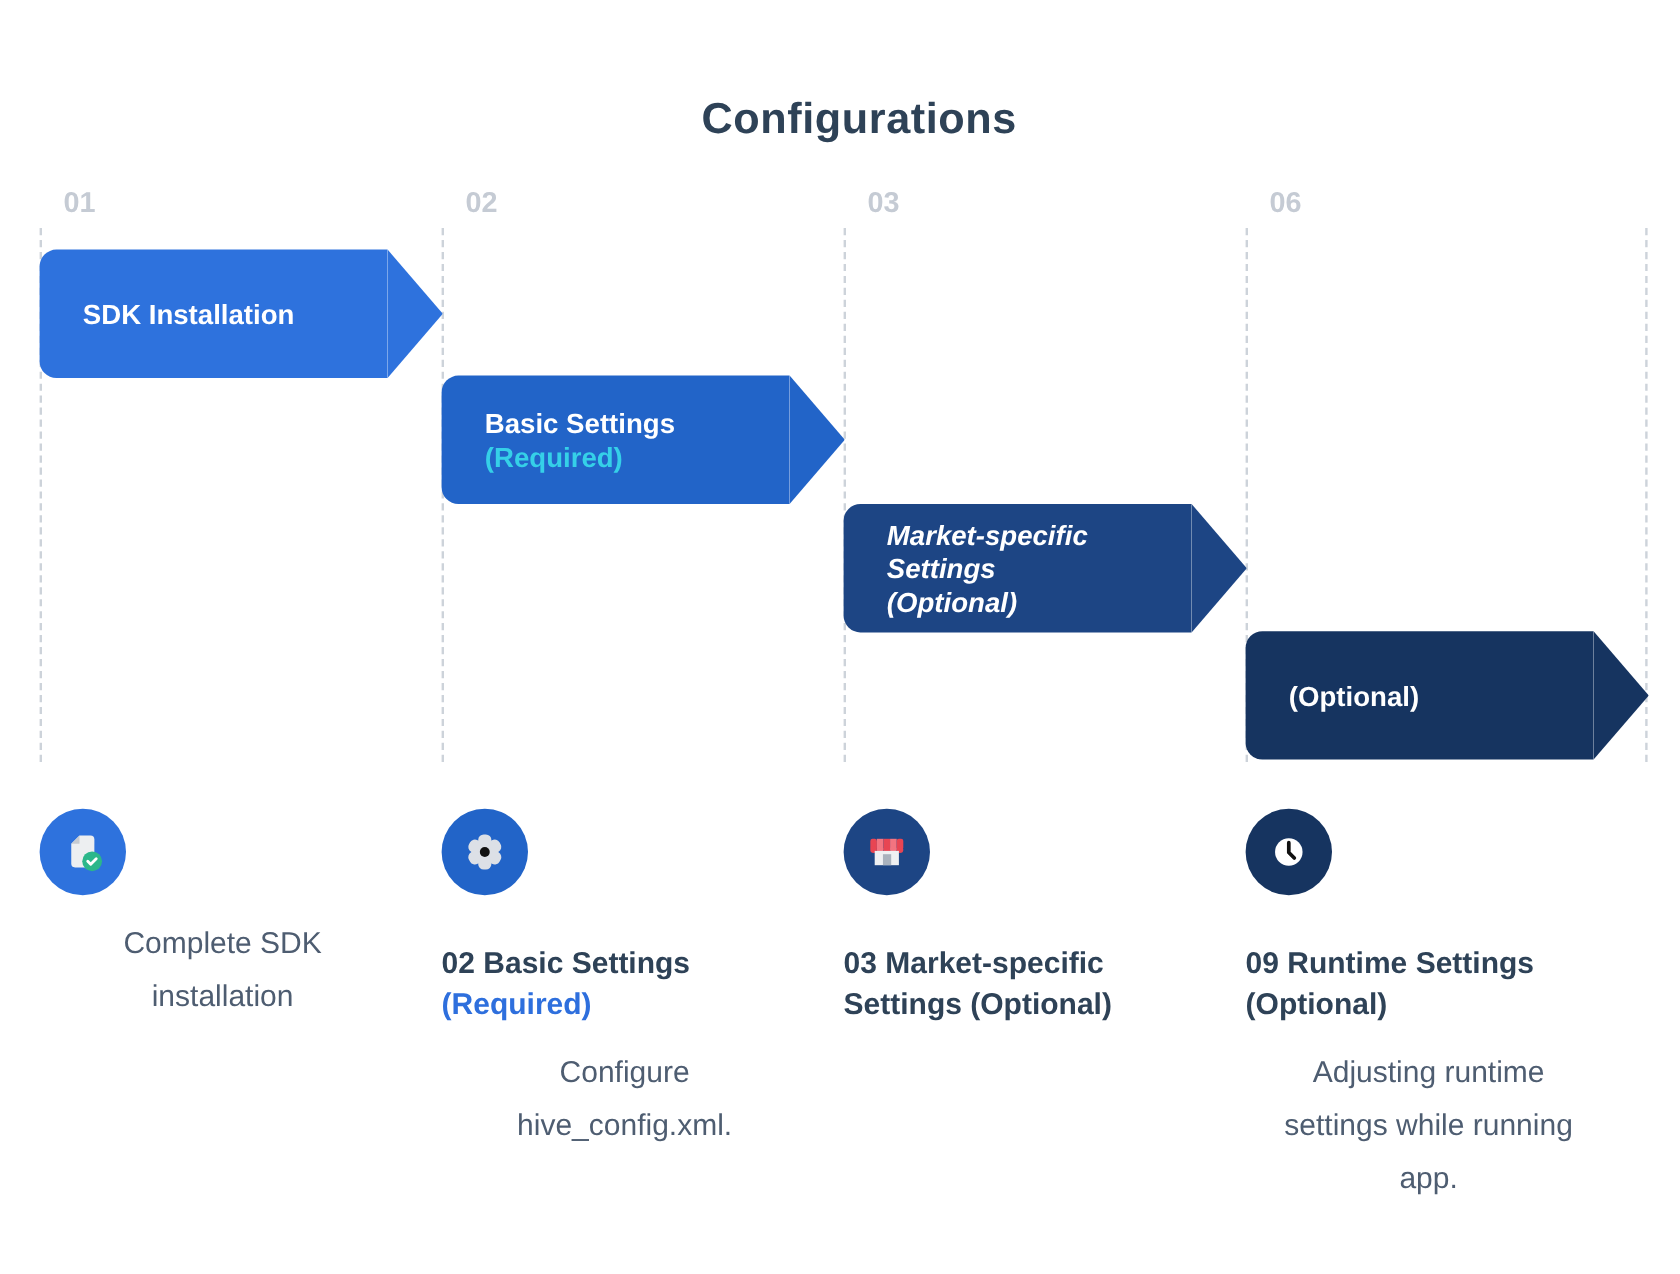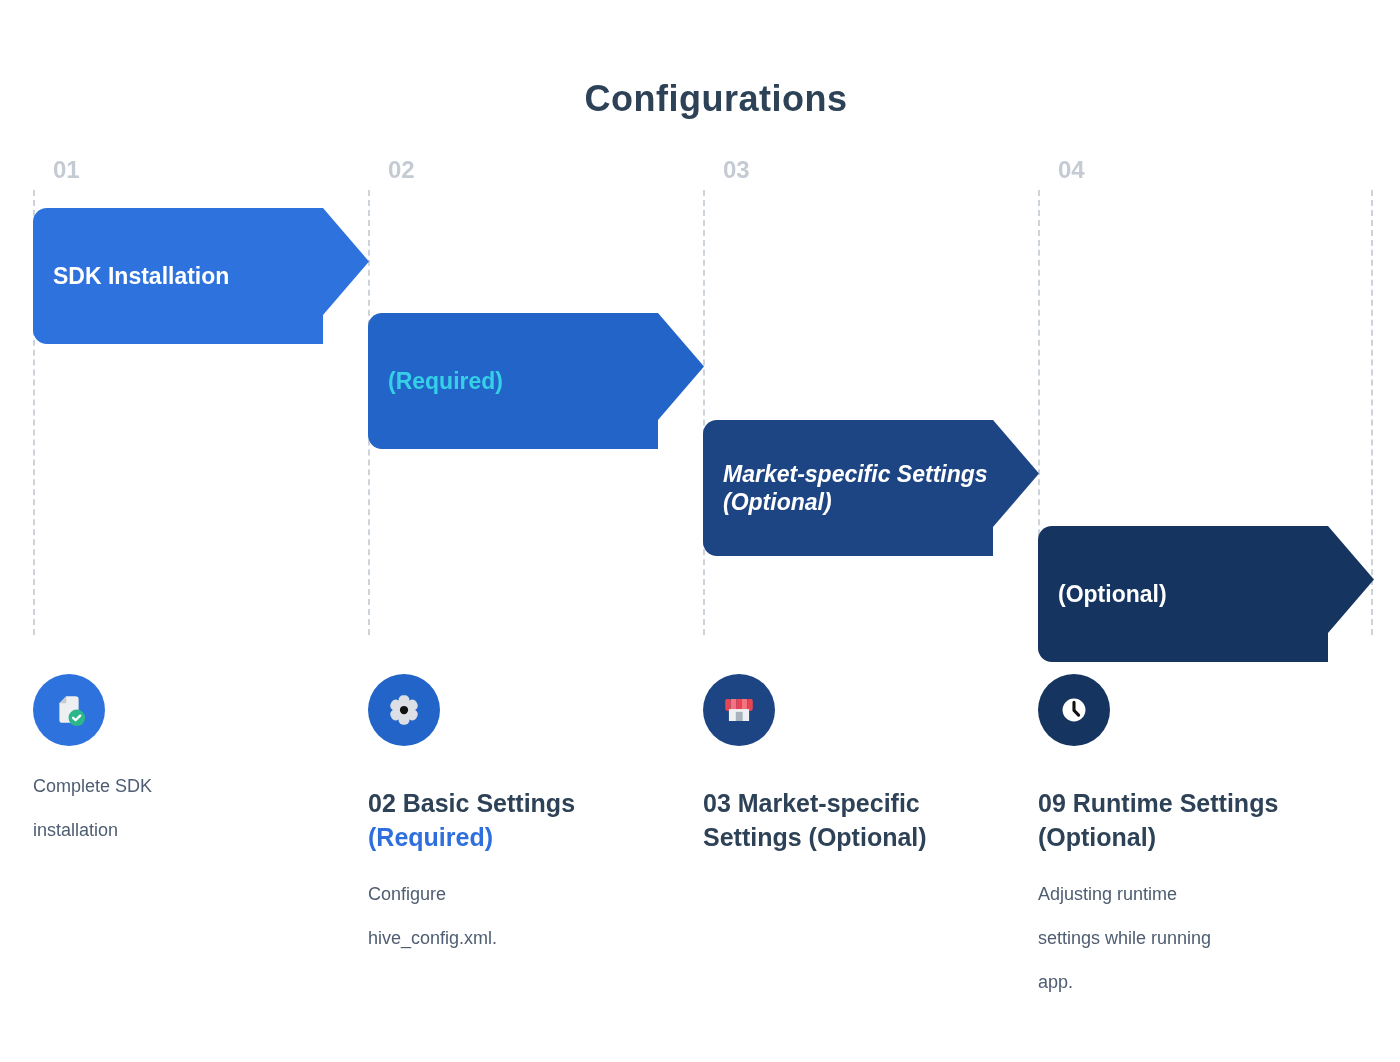--- a/index.html
+++ b/index.html
@@ -41,27 +41,27 @@
     margin-left: 20px;
   }
   .banner {
     position: absolute;
     display: flex;
     height: 107px;
     z-index: 3;
   }
   .banner-body {
     width: 290px;
-    height: 136px;
+    height: 107px;
     background: var(--step-color);
     border-radius: 14px 0 0 14px;
     display: flex;
     flex-direction: column;
     justify-content: center;
-    padding-left: 20px;
+    padding-left: 36px;
     box-sizing: border-box;
   }
   .banner-tip {
     width: 46px;
     height: 107px;
     background: var(--step-color);
     clip-path: polygon(0 0, 100% 50%, 0 100%);
   }
   .banner-title {
     color: #ffffff;
@@ -99,25 +99,26 @@
     color: var(--heading-dark, #2e4257);
     white-space: pre-line;
   }
   .col-heading .suffix {
     display: block;
     color: var(--required-blue, #2e6fdd);
   }
   .col-heading .suffix:empty { display: none; }
   .col-desc {
     margin-top: 18px;
-    font-size: 18px;
+    font-size: 25px;
     font-weight: 400;
     line-height: 44px;
     color: var(--body-gray, #4e5d71);
     white-space: pre-line;
+    text-align: center;
   }
 </style>
 </head>
 <body>
 
 <div class="canvas">
 
   <h1 class="title">Configurations</h1>
 
   <div class="vline" style="left:33px"></div>
@@ -148,20 +149,21 @@
       <div class="col-desc">Complete SDK
 installation</div>
     </div>
   </div>
 
   
   <div class="step" style="--step-color: #2264c8; --subtitle-color: #35d0e8;">
     <div class="step-number" style="left:368px">02</div>
     <div class="banner" style="left:368px; top:313px;">
       <div class="banner-body">
+        <div class="banner-title">Basic Settings</div>
         <div class="banner-subtitle">(Required)</div>
       </div>
       <div class="banner-tip"></div>
     </div>
     <div class="column" style="left:368px">
       <div class="icon-circle">
         <svg width="44" height="44" viewBox="0 0 48 48">
           <g fill="#dce0e6">
             <rect x="18" y="8" width="12" height="32" rx="5"></rect>
             <rect x="18" y="8" width="12" height="32" rx="5" transform="rotate(60 24 24)"></rect>
@@ -206,21 +208,21 @@
           <rect x="20.5" y="26" width="7.5" height="10" fill="#a9b2bd"></rect>
         </svg>
       </div>
       <div class="col-heading"><span>03 Market-specific
 Settings (Optional)</span></div>
     </div>
   </div>
 
   
   <div class="step" style="--step-color: #163460; --subtitle-color: #ffffff;">
-    <div class="step-number" style="left:1038px">04</div>
+    <div class="step-number" style="left:1038px">06</div>
     <div class="banner" style="left:1038px; top:526px;">
       <div class="banner-body">
         <div class="banner-subtitle">(Optional)</div>
       </div>
       <div class="banner-tip"></div>
     </div>
     <div class="column" style="left:1038px">
       <div class="icon-circle">
         <svg width="44" height="44" viewBox="0 0 48 48">
           <circle cx="24" cy="24" r="12.5" fill="#ffffff"></circle>

